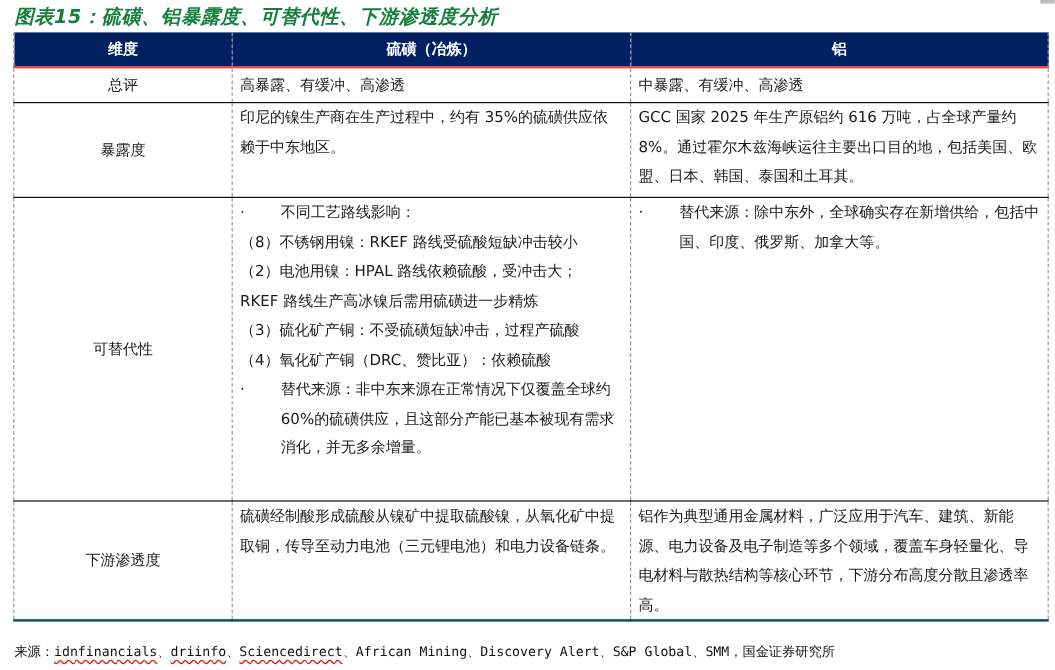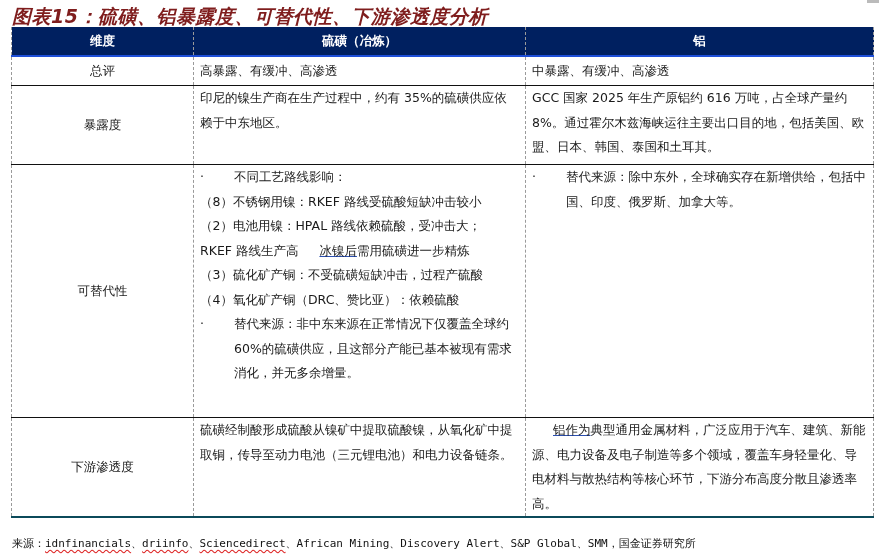--- a/index.html
+++ b/index.html
@@ -1,38 +1,38 @@
 <!DOCTYPE html>
 <html><head>
 <meta charset="utf-8">
 <style>
   html, body { margin: 0; padding: 0; background: #ffffff; }
   body { width: 879px; height: 558px; position: relative; overflow: hidden;
          font-family: "DejaVu Sans", "Liberation Sans", sans-serif; color: #1a1a1a; }
-  .title { position: absolute; left: 12px; top: 4px; font-size: 19px; font-weight: bold;
-           font-style: italic; color: #7f1d1d; letter-spacing: 0.5px; }
+  .title { position: absolute; left: 12px; top: 4px; font-size: 16px; font-weight: bold;
+           font-style: italic; color: #15803d; letter-spacing: 0.5px; }
   table.main { position: absolute; left: 11px; top: 27px; width: 862px; border-collapse: collapse;
                table-layout: fixed; font-size: 12.5px; }
   table.main col.c1 { width: 182px; }
   table.main col.c2 { width: 332px; }
   table.main col.c3 { width: 348px; }
   table.main td, table.main th { border-left: 1px dashed #9a9a9a; border-right: 1px dashed #9a9a9a;
                vertical-align: top; padding: 0 6px; line-height: 24.5px; }
   table.main thead th { background: #002060; color: #ffffff; height: 28px; font-weight: bold;
-               text-align: center; vertical-align: middle; font-size: 12.5px; border-bottom: 2px solid #1d4ed8; margin-left: 12px; }
+               text-align: center; vertical-align: middle; font-size: 12.5px; border-bottom: 2px solid #ef4444; margin-left: 12px; }
   table.main tbody tr { border-bottom: 1.5px solid #111; }
   table.main tbody tr.last { border-bottom: 2px solid #0b4a5a; }
   .center { vertical-align: middle !important; }
   .row-summary td { height: 28px; vertical-align: middle; }
   .row-exposure td { height: 78px; }
   .row-sub td { height: 252px; }
   .row-down td { height: 96px; }
   .dim { text-align: center; vertical-align: middle !important; }
   .bullet-dot { display: inline-block; width: 34px; }
-  .uline { text-decoration: underline; text-decoration-color: #2b4fb0; margin-left: 21px; }
+  .uline { text-decoration-color: #2b4fb0; }
   .source { position: absolute; left: 12px; top: 536px; font-size: 11px; color: #111;
             font-family: "DejaVu Sans Mono", "Liberation Mono", monospace; }
   .source .src-cn { font-family: "DejaVu Sans", sans-serif; }
   .squig { text-decoration: underline wavy #d22; text-underline-offset: 2px; }
   .corner { position: absolute; right: 0; top: 0; width: 12px; height: 3px; background: #bbb; }
 </style>
 </head>
 <body>
 
 <div class="corner"></div>

